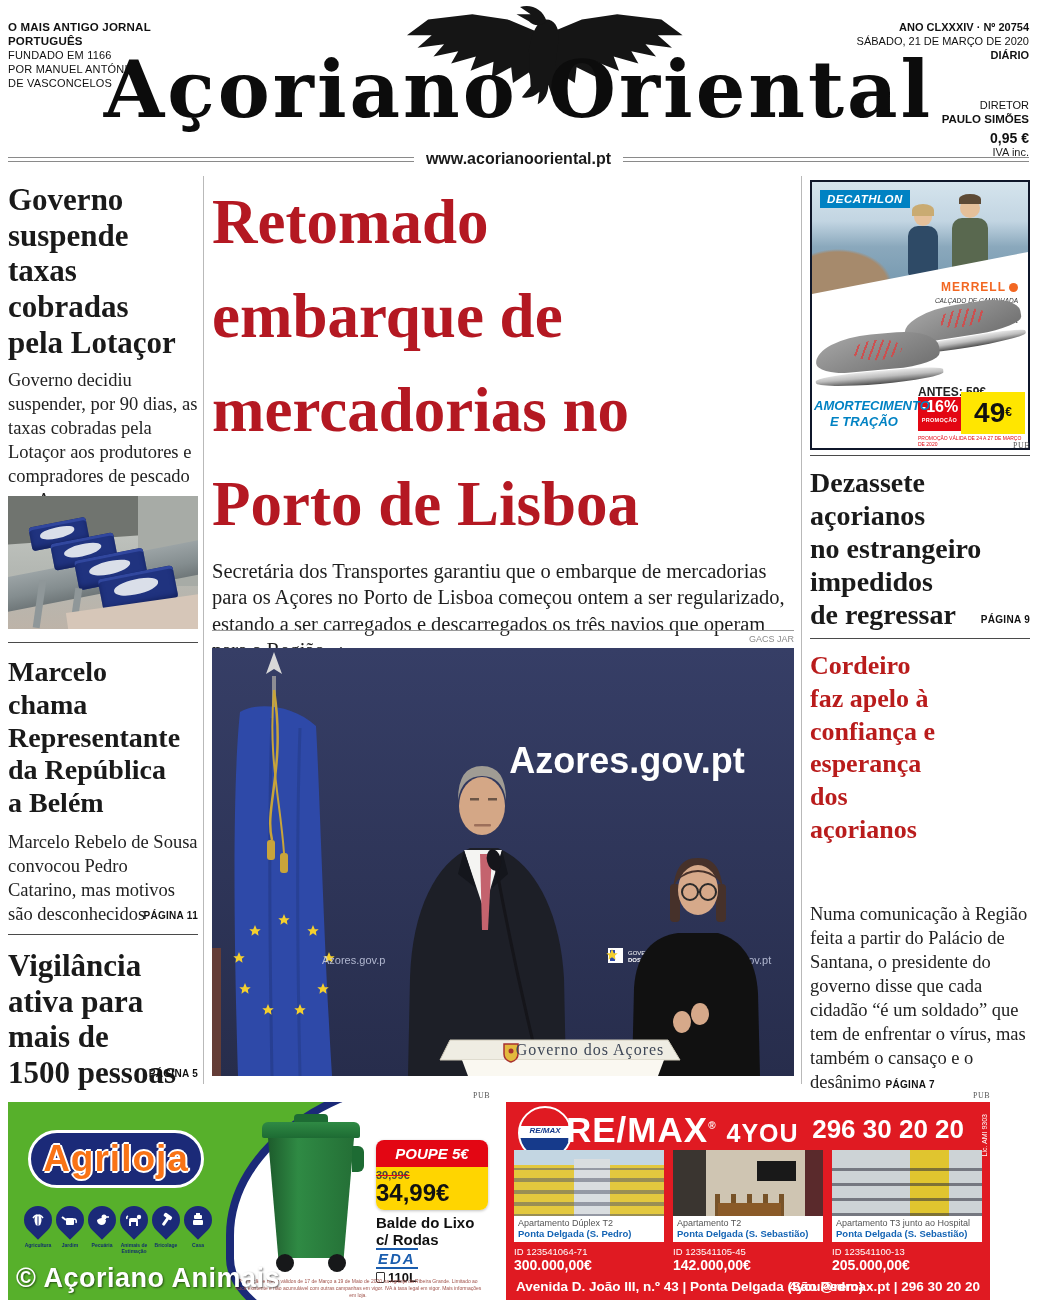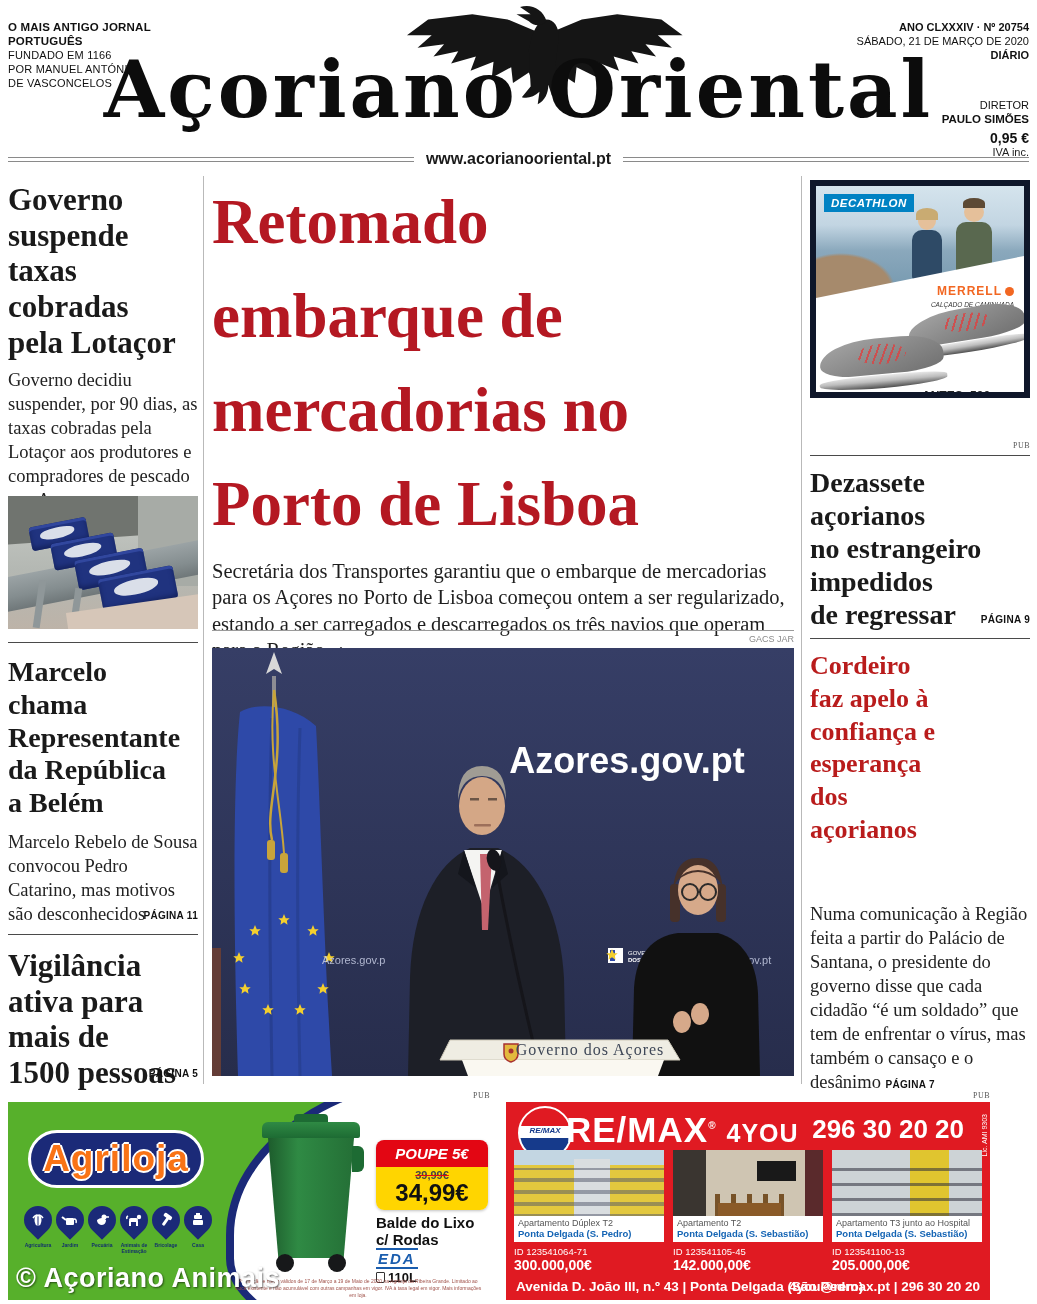--- a/index.html
+++ b/index.html
@@ -69,21 +69,21 @@
   .ft4 { left:92px; top:76px; width:76px; height:33px; }
   .f-leg { position:absolute; width:7px; height:48px; background:#8f9799; }
   .fl1 { left:28px; top:84px; transform:rotate(8deg); }
   .fl2 { left:64px; top:92px; transform:rotate(8deg); }
   .f-floor { position:absolute; right:-10px; bottom:-14px; width:140px; height:40px; background:#d6c6b8; transform:rotate(-8deg); }
 
   
   .mainphoto { position:absolute; left:212px; top:648px; width:582px; height:428px; }
 
   
-  .dec-ad { position:absolute; left:810px; top:180px; width:220px; height:218px; border:6px solid #0f172a; background:#fff; overflow:hidden; }
+  .dec-ad { position:absolute; left:810px; top:180px; width:220px; height:270px; border:2px solid #0f172a; background:#fff; overflow:hidden; }
   .dec-photo { position:absolute; left:0; top:0; width:100%; height:112px;
                background:radial-gradient(90px 60px at 12% 92%, #a68a6c 0 55%, transparent 60%),
                           linear-gradient(180deg,#d5e4ed 0%,#c2d5e2 35%,#8aa8bc 58%,#7296ad 100%); }
   .dec-wedge { position:absolute; left:0; top:70px; width:100%; height:42px; background:#fff;
                clip-path:polygon(0 100%, 100% 0, 100% 100%, 0 100%); }
   .dec-logo { position:absolute; left:8px; top:8px; background:#0082c3; color:#fff; font-weight:bold; font-style:italic;
               font-size:11.5px; letter-spacing:.5px; padding:3px 7px; }
   .dec-person { position:absolute; border-radius:10px 10px 4px 4px; }
   .dp1 { left:96px; top:44px; width:30px; height:50px; background:#2e4a66; }
   .dp2 { left:140px; top:36px; width:36px; height:58px; background:#59684f; }
@@ -138,21 +138,21 @@
   .bin-lidhandle { position:absolute; left:286px; top:12px; width:34px; height:10px; background:#1d6b33; border-radius:4px 4px 0 0; }
   .bin-lid { position:absolute; left:254px; top:20px; width:98px; height:16px; background:linear-gradient(180deg,#2f8a44,#1d6b33); border-radius:6px 6px 2px 2px; }
   .bin-body { position:absolute; left:260px; top:36px; width:86px; height:120px;
               background:linear-gradient(90deg,#1d5c2c 0%,#2f8a44 35%,#246f36 100%);
               clip-path:polygon(0 0, 100% 0, 88% 100%, 12% 100%); }
   .bin-hndl { position:absolute; left:344px; top:44px; width:12px; height:26px; background:#1d6b33; border-radius:0 6px 6px 0; }
   .bin-wheel { position:absolute; width:18px; height:18px; background:#17181a; border-radius:50%; top:152px; }
   .bw1 { left:268px; } .bw2 { left:320px; }
   .agl-badge { position:absolute; left:368px; top:38px; width:112px; border-radius:8px; overflow:hidden; box-shadow:0 1px 3px rgba(0,0,0,.25); }
   .agl-badge .red { background:#e30613; color:#fff; font-weight:bold; font-style:italic; font-size:15px; text-align:center; padding:5px 0; }
-  .agl-badge .yel { background:#ffd500; text-align:center; padding:2px 0 5px; }
+  .agl-badge .yel { background:#ffd500; padding:2px 0 5px; }
   .agl-badge .old { font-size:11px; font-weight:bold; color:#444; text-decoration:line-through; text-decoration-color:#e30613; }
   .agl-badge .new { font-size:24px; font-weight:bold; color:#111; line-height:24px; }
   .agl-prod { position:absolute; left:368px; top:112px; font-size:15px; font-weight:bold; color:#111; line-height:1.15; }
   .agl-eda { position:absolute; left:368px; top:146px; font-size:15px; font-weight:bold; font-style:italic; color:#1a5dae; letter-spacing:2px;
              border-top:2px solid #1a5dae; border-bottom:2px solid #1a5dae; padding:0 2px; }
   .agl-cap { position:absolute; left:368px; top:168px; font-size:13px; font-weight:bold; color:#111; }
   .agl-cap .glyph { display:inline-block; width:9px; height:11px; border:1.5px solid #333; border-radius:1px 1px 2px 2px; margin-right:3px; vertical-align:-1px; }
   .agl-disc { position:absolute; left:224px; top:176px; width:252px; font-size:5px; line-height:7px; color:#a0524a; text-align:center; }
 
   

